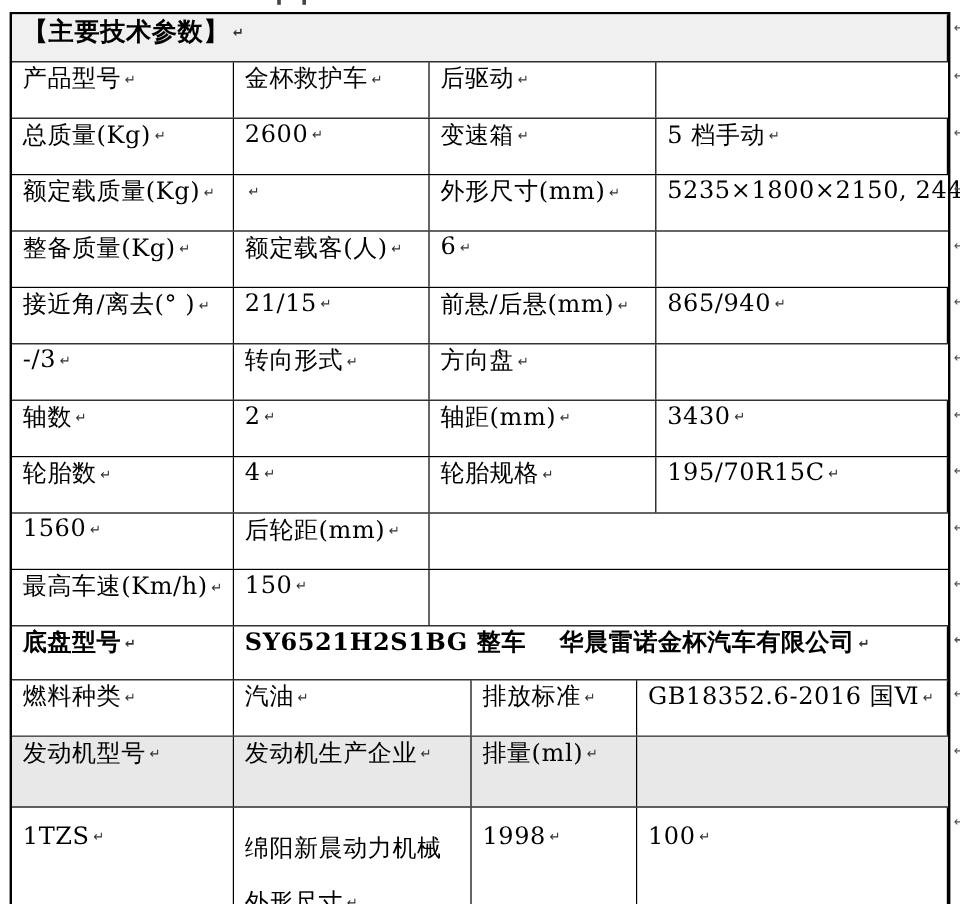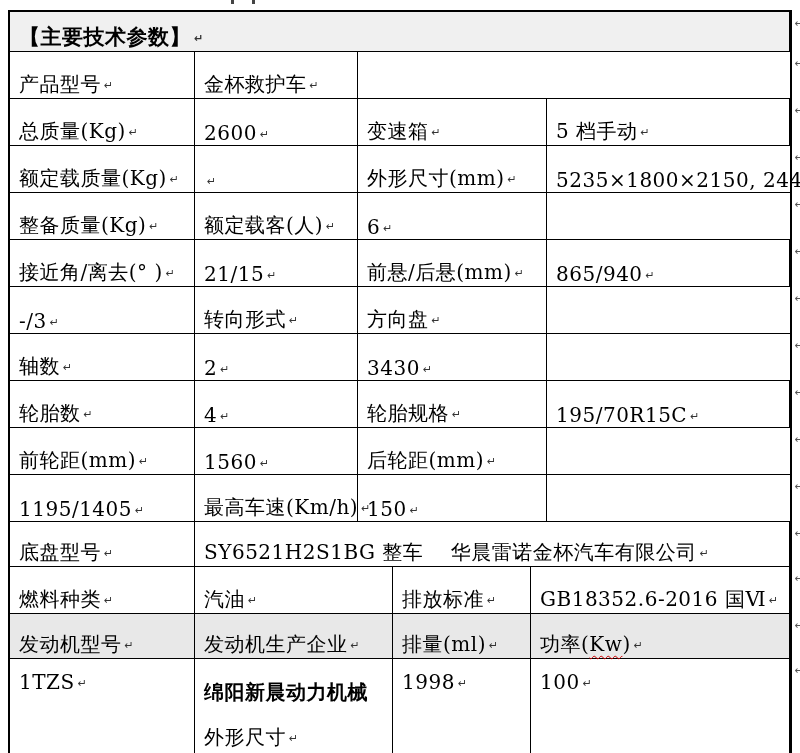--- a/index.html
+++ b/index.html
@@ -19,37 +19,37 @@
   }
   .row{display:grid;position:relative;box-sizing:border-box;
        border-bottom:1px solid var(--border,#000);}
   .row:last-child{border-bottom:none;}
   .grid-t{grid-template-columns:1fr;}
   .grid-a{grid-template-columns:185px 163px 189px 1fr;}
   .grid-b{grid-template-columns:185px 1fr;}
   .grid-c{grid-template-columns:185px 198px 138px 1fr;}
   .r-title{height:40px;background:var(--header-bg,#f0f0f0);}
   .r-a{height:47px;}
-  .r-chassis{height:45px;}
+  .r-chassis{height:45px;font-weight:bold;}
   .r-fuel{height:47px;}
-  .r-ehdr{height:45px;background:var(--engine-header-bg,#e8e8e8);}
+  .r-ehdr{height:59px;background:var(--engine-header-bg,#e8e8e8);}
   .r-elast{height:108px;}
 
   .cell{
-    display:flex;align-items:flex-end;
+    display:flex;align-items:flex-start;
     padding:0 6px 0 9px;box-sizing:border-box;
     border-right:1px solid var(--border,#000);
     font-size:20px;letter-spacing:0.5px;
     white-space:nowrap;overflow:visible;
   }
   .cell:last-child{border-right:none;}
   .title-cell{font-weight:bold;font-size:21px;}
   .cell-top{align-items:flex-start;padding-top:11px;}
   .co-name{line-height:45px;}
-  .co-line1{display:block;font-weight:bold;}
+  .co-line1{display:block;}
   .sp-err{
     text-decoration-line:underline;
     text-decoration-style:wavy;
     text-decoration-color:var(--spellcheck-underline,#c00);
     text-decoration-thickness:1px;
     text-underline-offset:4px;
   }
   .eom{font-size:11px;color:#333;margin-left:3px;vertical-align:2px;
        font-family:"DejaVu Sans",sans-serif;letter-spacing:0;}
   .eor{position:absolute;right:-14px;top:5px;font-size:11px;color:#555;
@@ -70,20 +70,23 @@
   <span class="eor">↵</span>
     </div>
 
   <div class="row grid-a r-a">
     <div class="cell">
         <span class="ct">产品型号<span class="eom">↵</span></span>
       </div>
     <div class="cell">
         <span class="ct">金杯救护车<span class="eom">↵</span></span>
       </div>
+    <div class="cell">
+        <span class="ct">后驱动<span class="eom">↵</span></span>
+      </div>
   <span class="eor">↵</span>
     </div>
 
   <div class="row grid-a r-a">
     <div class="cell">
         <span class="ct">总质量(Kg)<span class="eom">↵</span></span>
       </div>
     <div class="cell">
         <span class="ct">2600<span class="eom">↵</span></span>
       </div>
@@ -155,20 +158,23 @@
     </div>
 
   <div class="row grid-a r-a">
     <div class="cell">
         <span class="ct">轴数<span class="eom">↵</span></span>
       </div>
     <div class="cell">
         <span class="ct">2<span class="eom">↵</span></span>
       </div>
     <div class="cell">
+        <span class="ct">轴距(mm)<span class="eom">↵</span></span>
+      </div>
+    <div class="cell">
         <span class="ct">3430<span class="eom">↵</span></span>
       </div>
   <span class="eor">↵</span>
     </div>
 
   <div class="row grid-a r-a">
     <div class="cell">
         <span class="ct">轮胎数<span class="eom">↵</span></span>
       </div>
     <div class="cell">
@@ -178,36 +184,30 @@
         <span class="ct">轮胎规格<span class="eom">↵</span></span>
       </div>
     <div class="cell">
         <span class="ct">195/70R15C<span class="eom">↵</span></span>
       </div>
   <span class="eor">↵</span>
     </div>
 
   <div class="row grid-a r-a">
     <div class="cell">
-        <span class="ct">前轮距(mm)<span class="eom">↵</span></span>
-      </div>
-    <div class="cell">
         <span class="ct">1560<span class="eom">↵</span></span>
       </div>
     <div class="cell">
         <span class="ct">后轮距(mm)<span class="eom">↵</span></span>
       </div>
   <span class="eor">↵</span>
     </div>
 
   <div class="row grid-a r-a">
     <div class="cell">
-        <span class="ct">1195/1405<span class="eom">↵</span></span>
-      </div>
-    <div class="cell">
         <span class="ct">最高车速(Km/h)<span class="eom">↵</span></span>
       </div>
     <div class="cell">
         <span class="ct">150<span class="eom">↵</span></span>
       </div>
   <span class="eor">↵</span>
     </div>
 
   <div class="row grid-b r-chassis">
     <div class="cell">
@@ -238,23 +238,20 @@
   <div class="row grid-c r-ehdr">
     <div class="cell">
         <span class="ct">发动机型号<span class="eom">↵</span></span>
       </div>
     <div class="cell">
         <span class="ct">发动机生产企业<span class="eom">↵</span></span>
       </div>
     <div class="cell">
         <span class="ct">排量(ml)<span class="eom">↵</span></span>
       </div>
-    <div class="cell">
-      <span class="ct"><span>功率(</span><span class="sp-err">Kw</span><span>)</span><span class="eom">↵</span></span>
-    </div>
   <span class="eor">↵</span>
     </div>
 
   <div class="row grid-c r-elast">
     <div class="cell cell-top">
         <span class="ct">1TZS<span class="eom">↵</span></span>
       </div>
     <div class="cell cell-top">
       <span class="ct co-name"><span class="co-line1">绵阳新晨动力机械</span><span>外形尺寸</span><span class="eom">↵</span></span>
     </div>

